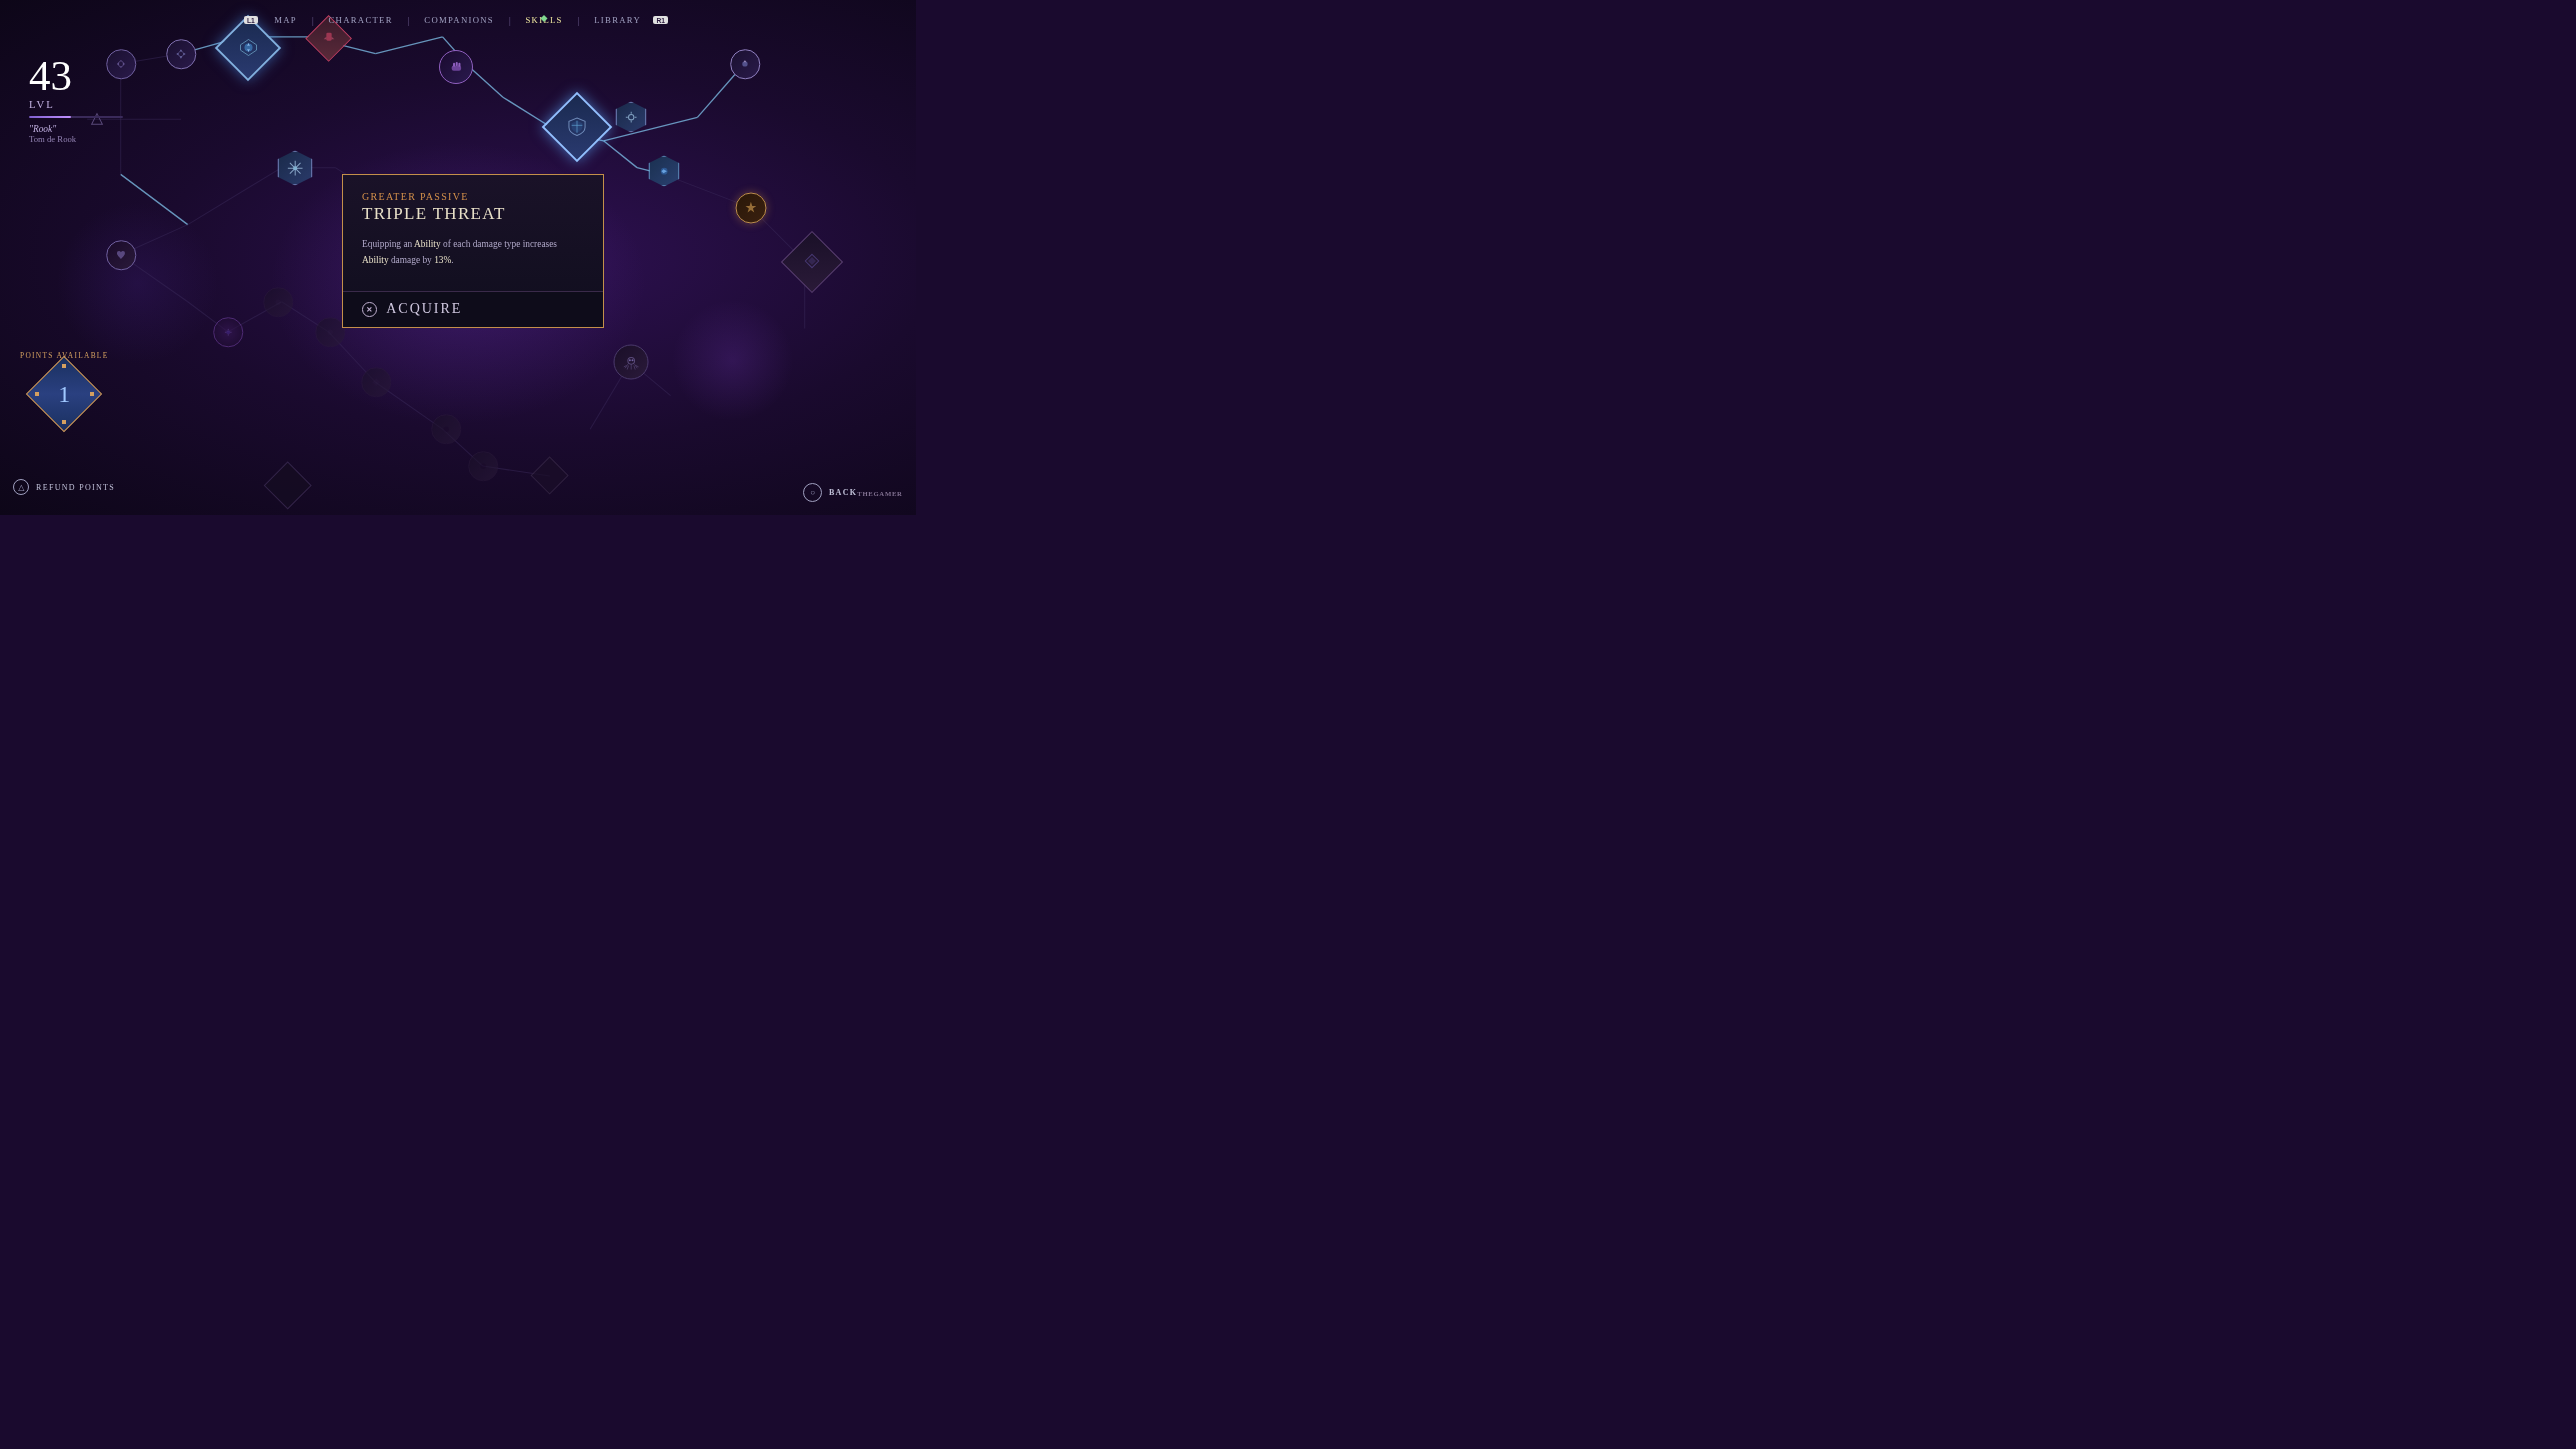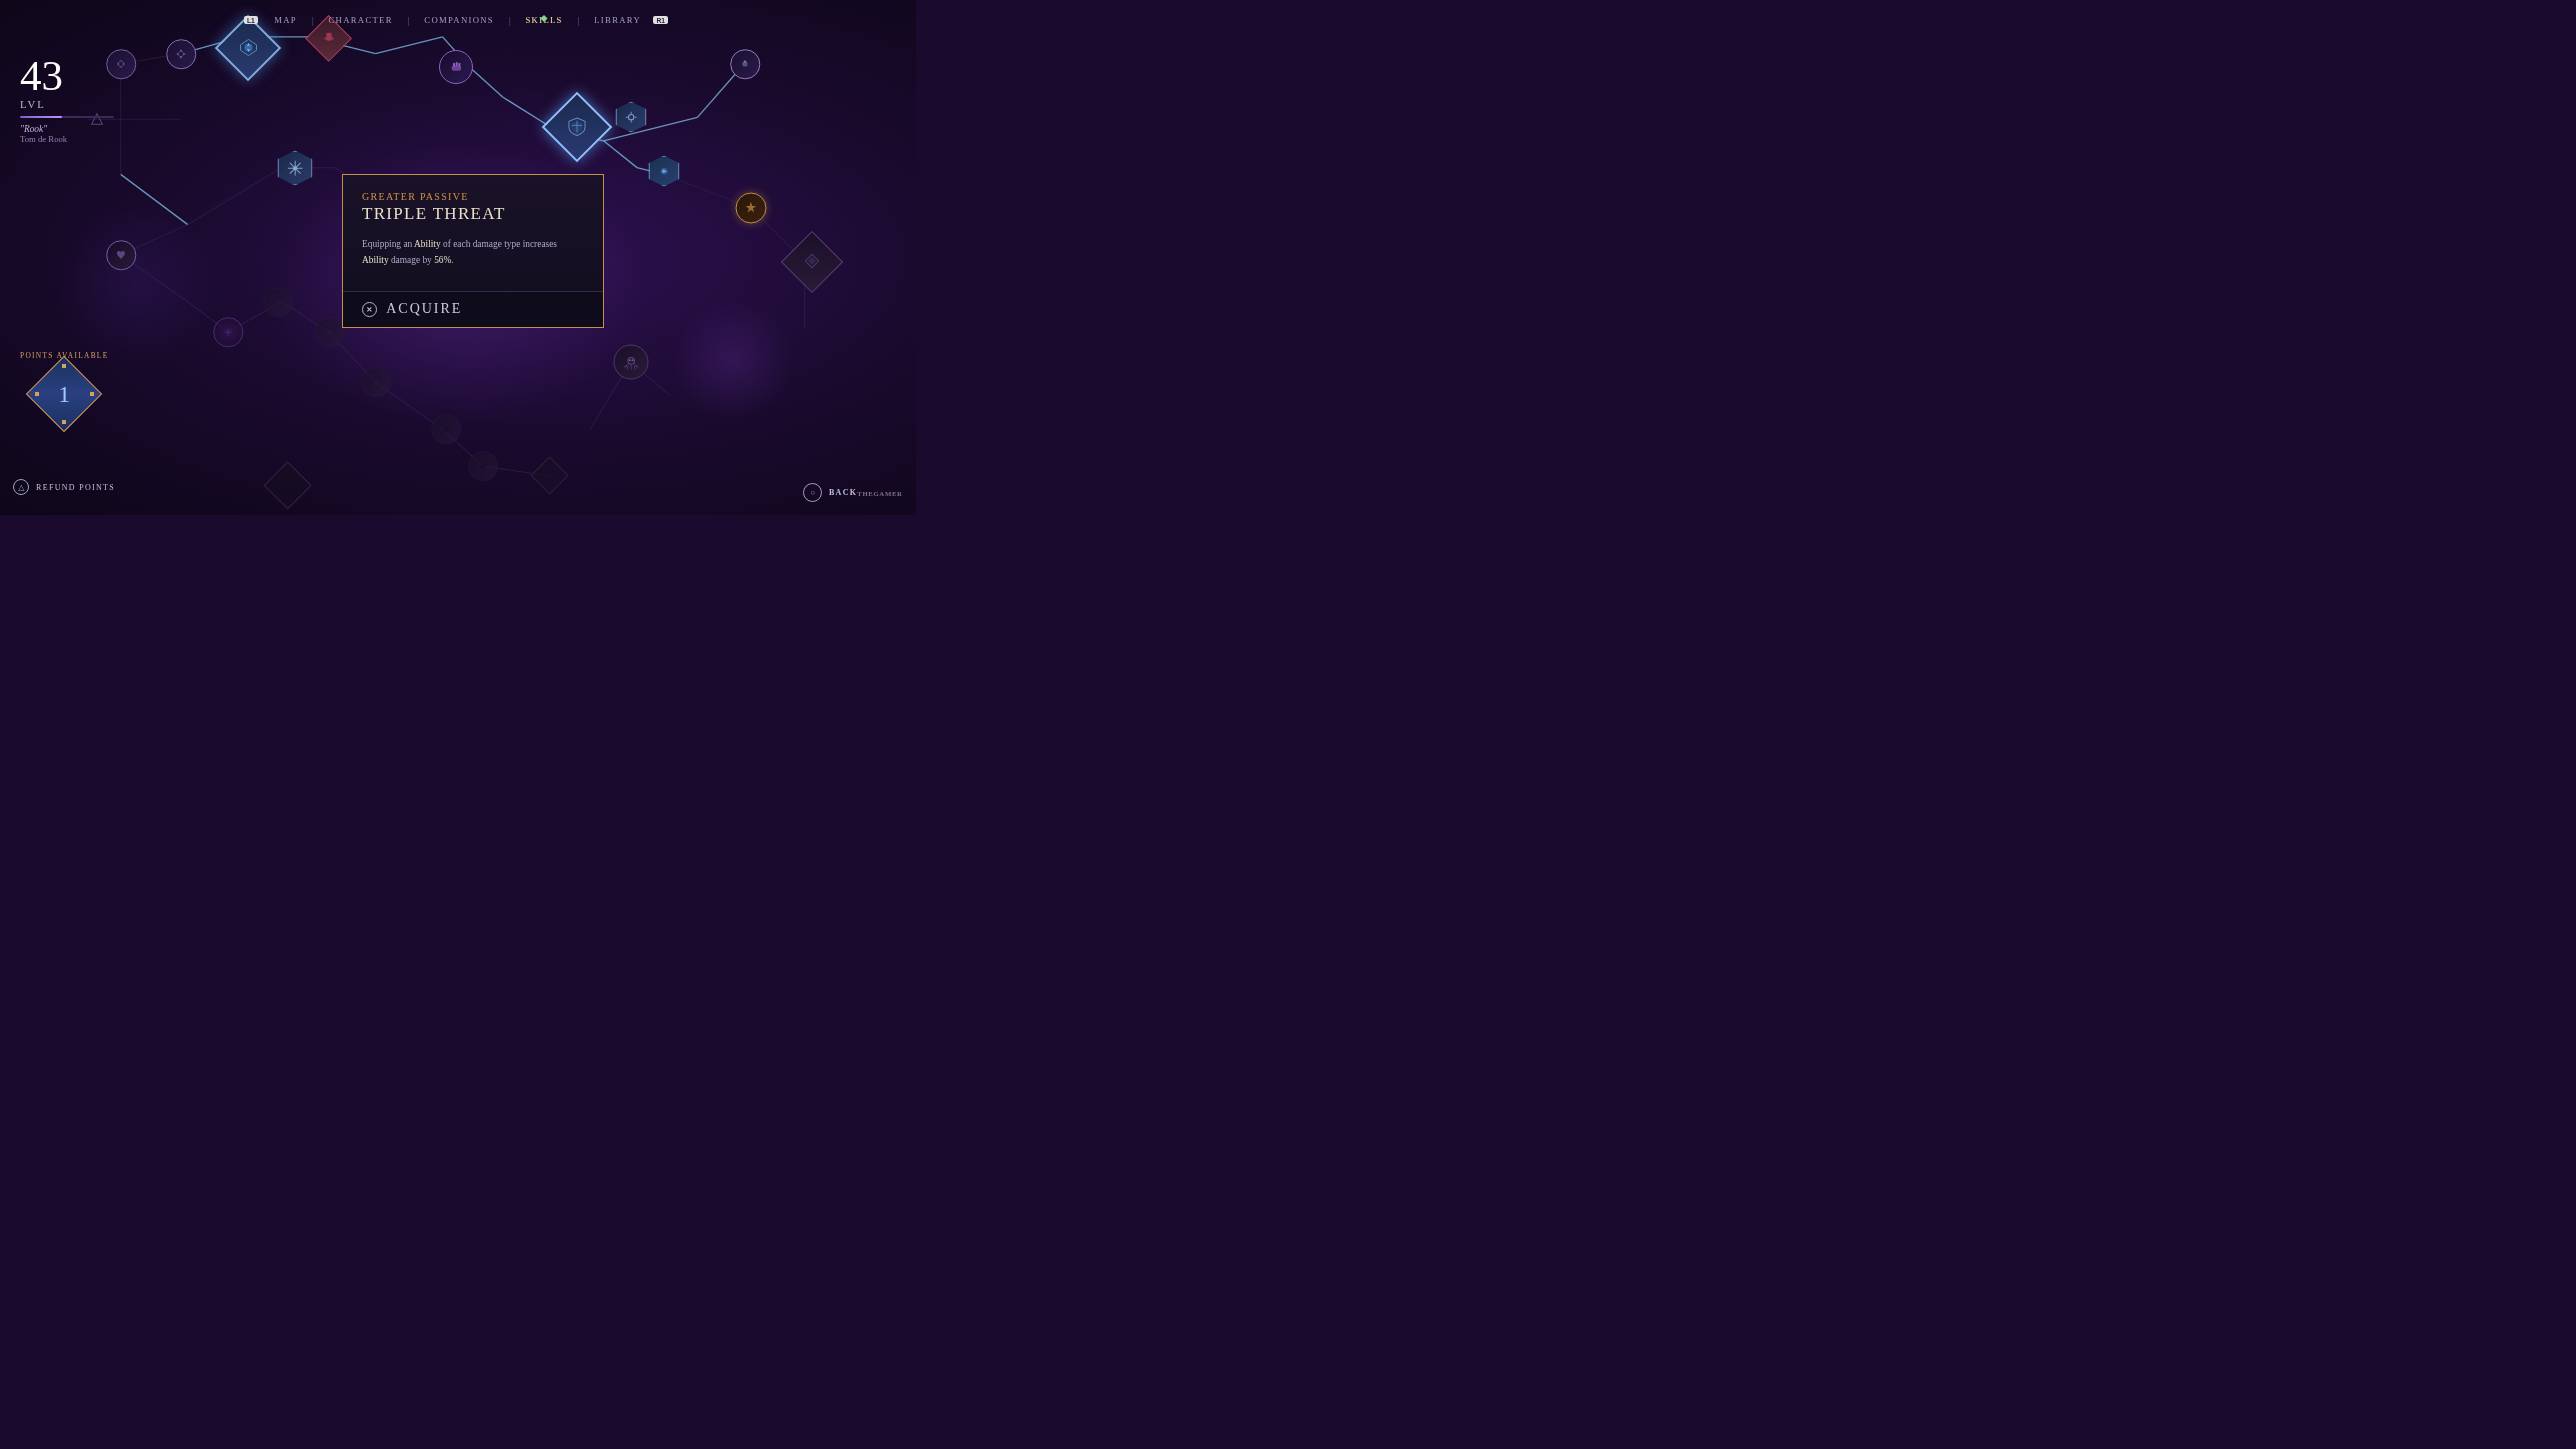--- a/index.html
+++ b/index.html
@@ -71,21 +71,21 @@
       padding: 0.7px 3.4px;
       border-radius: 2px;
       margin-right: 4px;
       font-family: sans-serif;
     }
 
     
     .char-info {
       position: absolute;
       top: 54px;
-      left: 20px;
+      left: 29px;
       z-index: 10;
     }
 
     .char-level {
       font-size: 43px;
       color: #ffffff;
       font-family: 'Georgia', serif;
       line-height: 1;
     }
 
@@ -752,21 +752,21 @@
     <span>△</span>
   </div>
   <span class="refund-text">REFUND POINTS</span>
 </div>
 
 <div class="skill-popup">
   <div class="skill-popup-content">
     <div class="skill-popup-type">GREATER PASSIVE</div>
     <div class="skill-popup-title">TRIPLE THREAT</div>
     <div class="skill-popup-desc">
-      Equipping an <strong>Ability</strong> of each damage type increases <strong>Ability</strong> damage by <strong>56%</strong>.
+      Equipping an <strong>Ability</strong> of each damage type increases <strong>Ability</strong> damage by <strong>13%</strong>.
     </div>
   </div>
   <div class="skill-popup-acquire">
     <div class="acquire-x-icon">
       <span>✕</span>
     </div>
     <span class="acquire-label">ACQUIRE</span>
   </div>
 </div>
 

